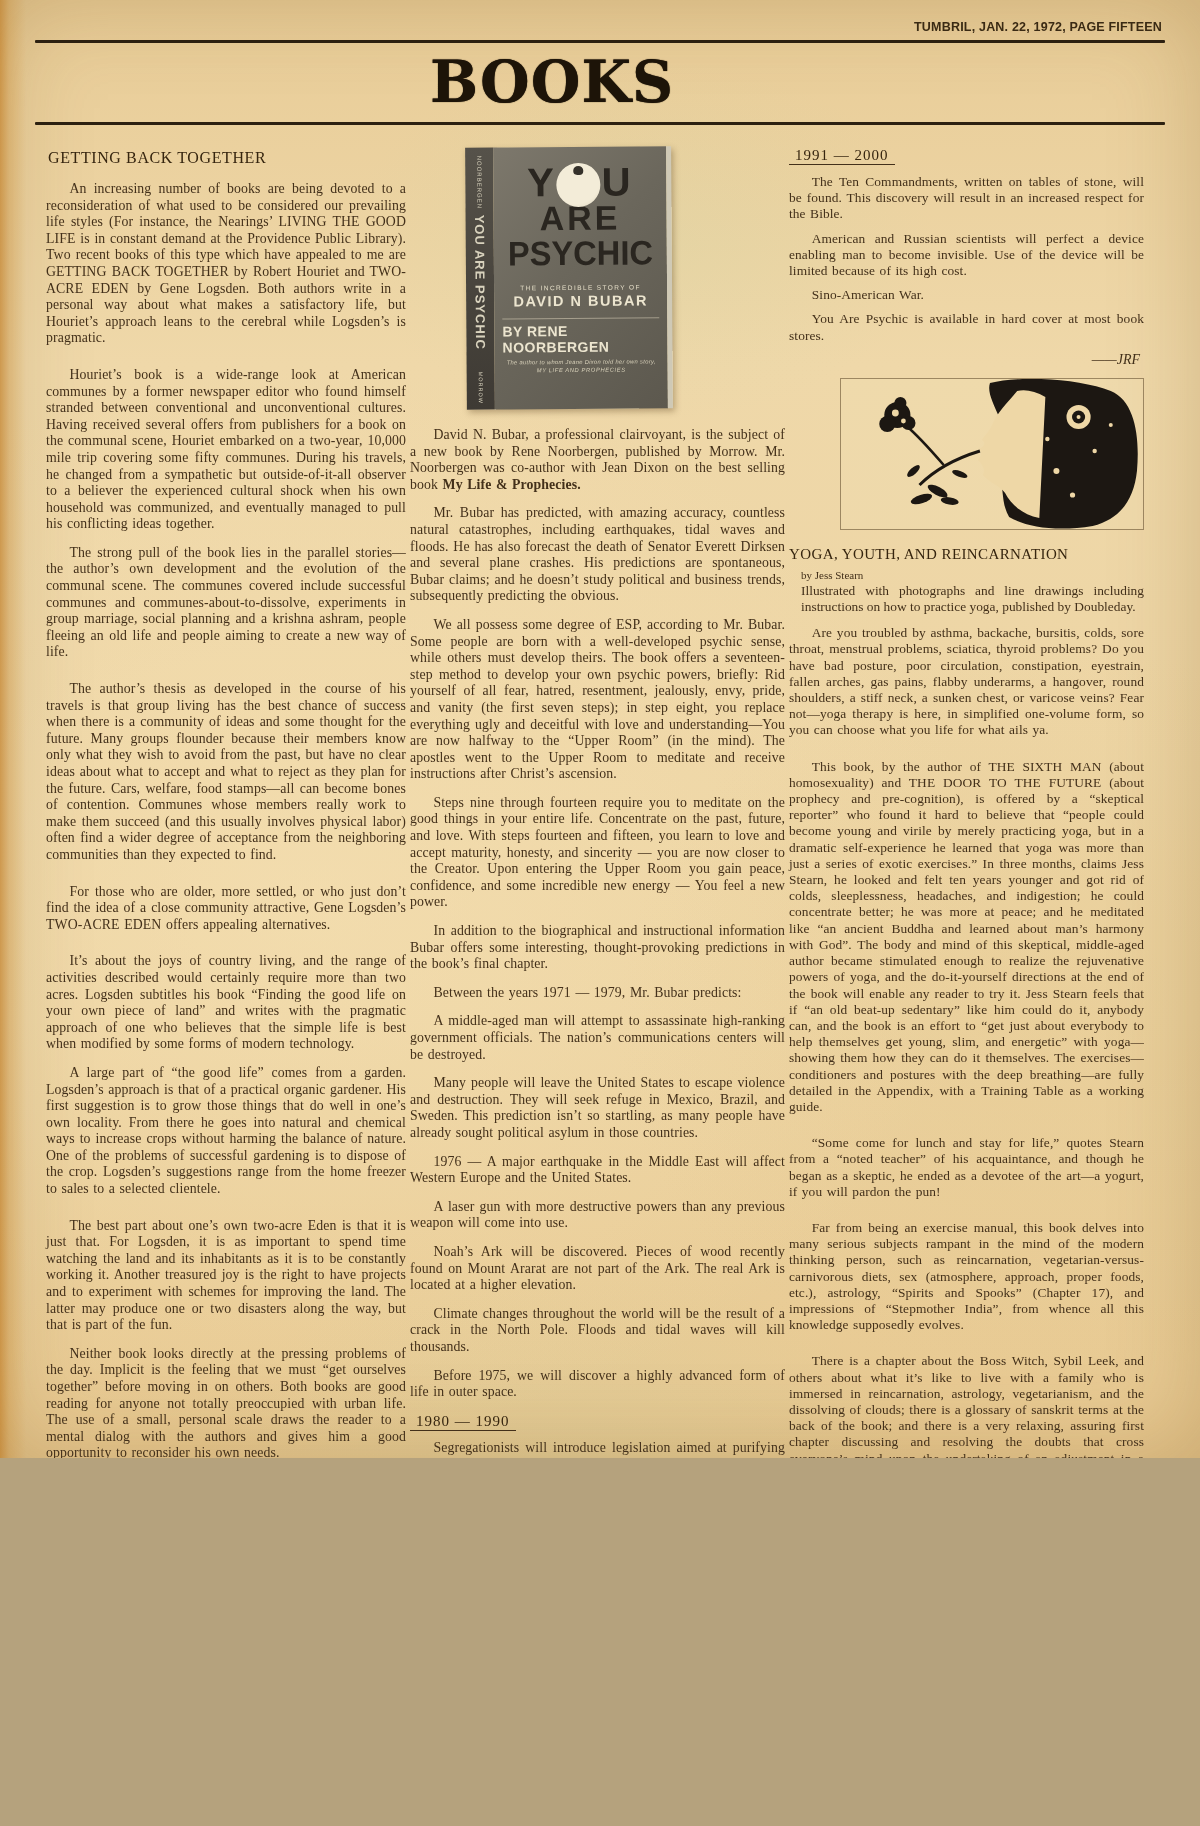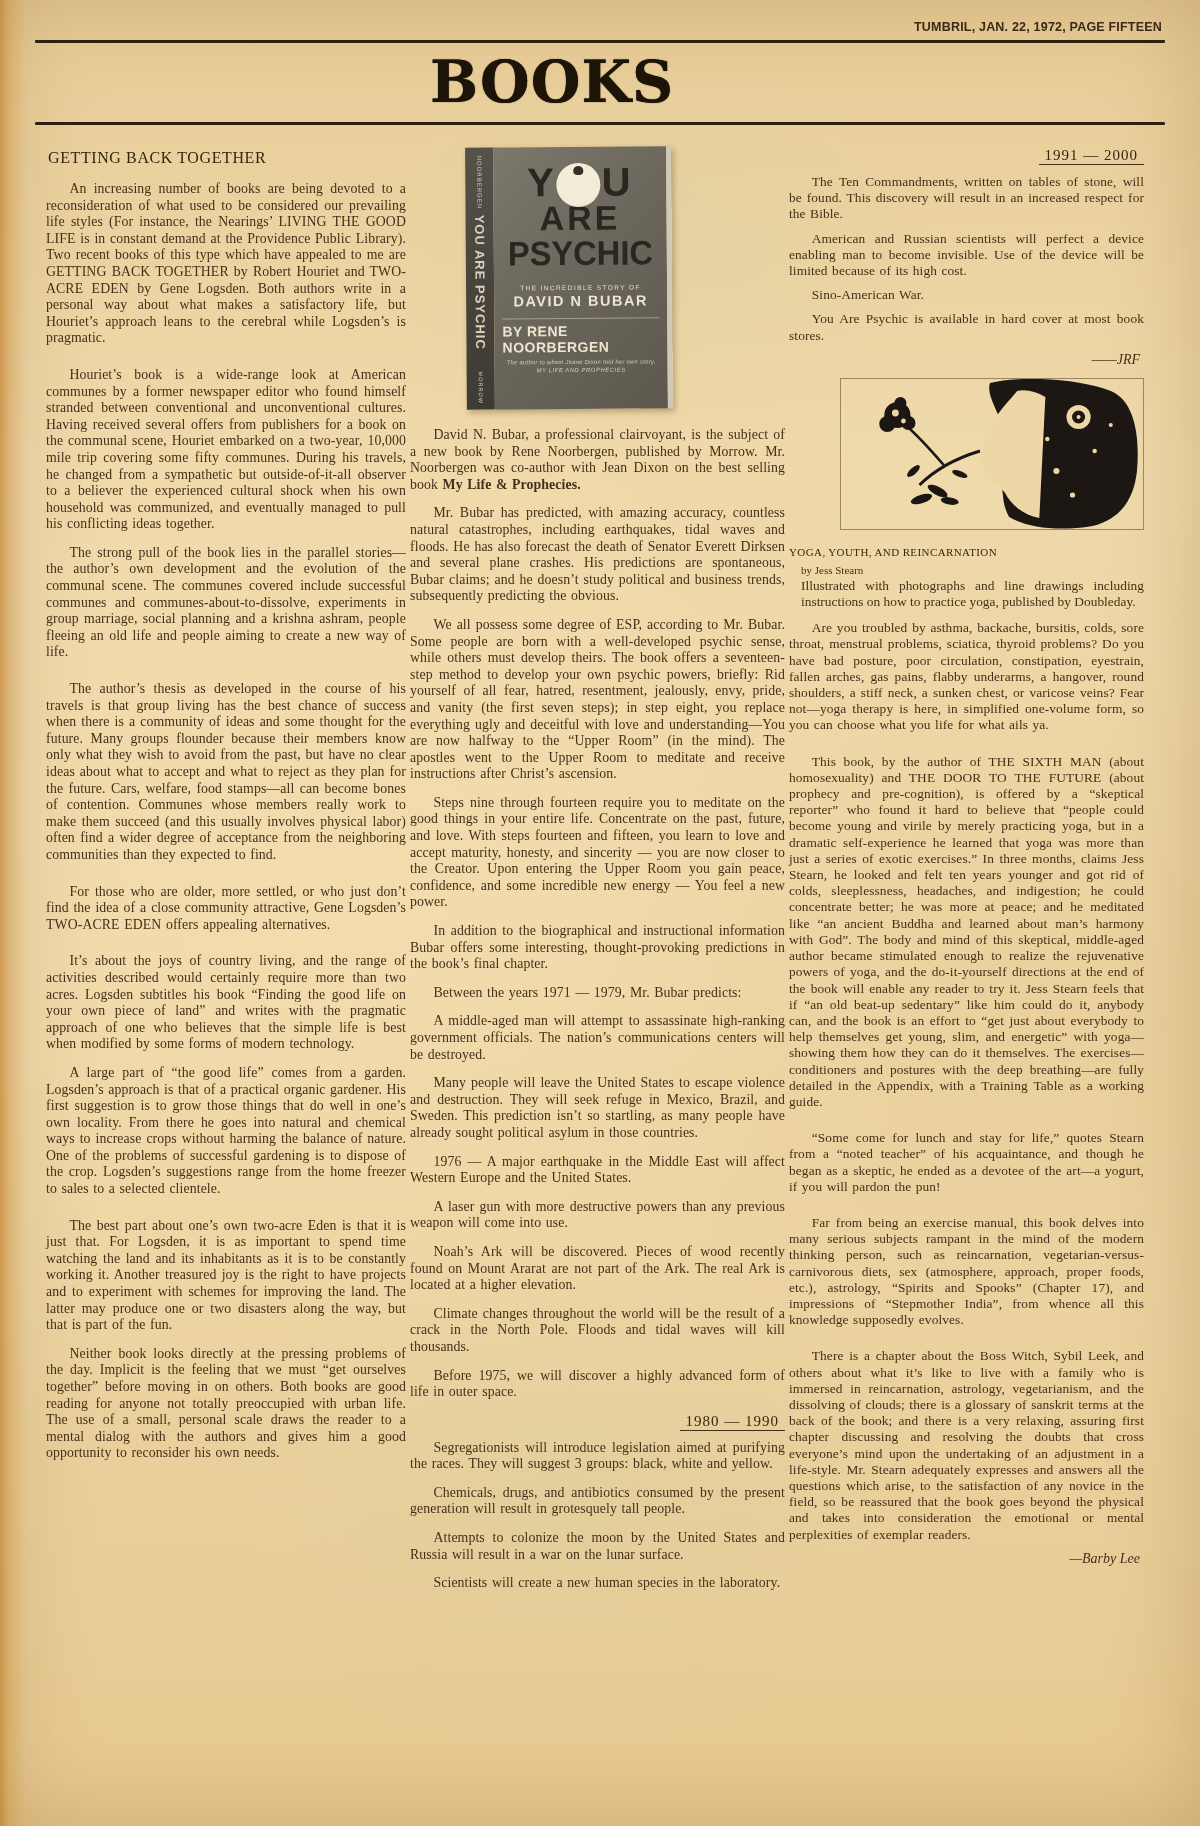--- a/index.html
+++ b/index.html
@@ -1,18 +1,18 @@
 <!DOCTYPE html>
 <html><head>
 <meta charset="utf-8">
 <style>
   html,body{margin:0;padding:0;background:#b5a27d;}
   .page{
     position:relative;
-    width:1200px;height:1826px;
+    width:1200px;height:1458px;
     margin:0 auto;
     overflow:hidden;
     font-family:"Liberation Serif","DejaVu Serif",serif;
     color:#43301a;
     background:
       linear-gradient(90deg, rgba(205,130,35,.6) 0px, rgba(219,160,75,.38) 9px, rgba(236,211,162,0) 26px),
       radial-gradient(ellipse 420px 260px at 640px 240px, rgba(200,212,165,.22), transparent 70%),
       radial-gradient(ellipse 520px 360px at 560px 1500px, rgba(196,210,168,.20), transparent 70%),
       radial-gradient(ellipse 620px 520px at 1060px 1020px, rgba(226,196,136,.28), transparent 72%),
       radial-gradient(ellipse 900px 720px at 310px 900px, rgba(248,228,184,.5), transparent 75%),
@@ -50,21 +50,21 @@
     margin:0 0 12px 0;
   }
   .gap{margin-top:20px;}
   .col3 .p{font-size:13.4px;line-height:16.2px;margin-bottom:8px;}
   .sig{
     text-align:right;font-style:italic;font-size:14px;line-height:17px;
     padding-right:14px;margin-top:6px;
   }
   .sig div{margin:0;}
   .subhead{
-    text-align:right;margin:2px 0 10px 0;font-size:15px;color:#36250f;
+    text-align:left;margin:2px 0 10px 0;font-size:15px;color:#36250f;
   }
   .subhead span{border-bottom:1.5px solid #43301a;padding:0 6px 1px 6px;letter-spacing:1px;}
   .sig-inline{text-align:right;font-style:italic;font-size:14px;padding-right:4px;margin:2px 0 10px 0;}
 
   
   .book-cover{
     display:flex;width:206px;height:262px;
     margin:2px 0 18px 56px;
     box-shadow:2px 3px 6px rgba(80,55,20,.35);
     transform:rotate(-.4deg);
@@ -113,21 +113,21 @@
     font-size:14px;font-weight:700;letter-spacing:.5px;margin-top:9px;
     border-top:1px solid rgba(230,220,195,.5);padding-top:4px;
   }
   .cover-tag{
     color:#d7d0b9;font-size:5.8px;font-style:italic;text-align:center;
     font-family:"Liberation Sans",sans-serif;margin-top:3px;line-height:1.5;letter-spacing:.3px;
   }
   .cover-tag .t-em{font-style:italic;letter-spacing:.6px;}
 
   
-  .review-head{font-size:11px;letter-spacing:.4px;color:#36250f;margin:16px 0 6px 0;font-weight:normal;}
+  .review-head{font-size:15px;letter-spacing:.4px;color:#36250f;margin:16px 0 6px 0;font-weight:normal;}
   .review-by{font-size:11px;margin:0 0 2px 12px;}
   .review-credit{font-size:13.4px;line-height:16.2px;margin:0 0 10px 12px;text-align:justify;}
 
   
   .illus-box{
     width:302px;height:150px;margin:8px 0 4px auto;
     border:1px solid rgba(90,68,36,.55);
     position:relative;background:rgba(240,222,180,.25);
   }
   .illus-box svg{display:block;width:100%;height:100%;}

